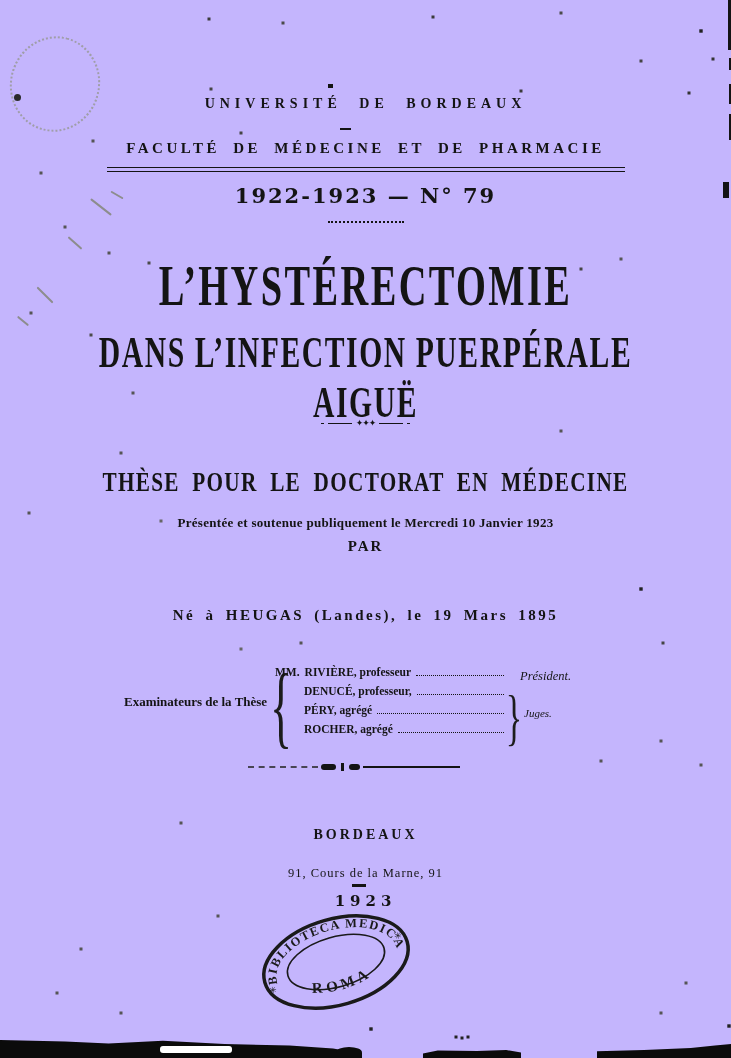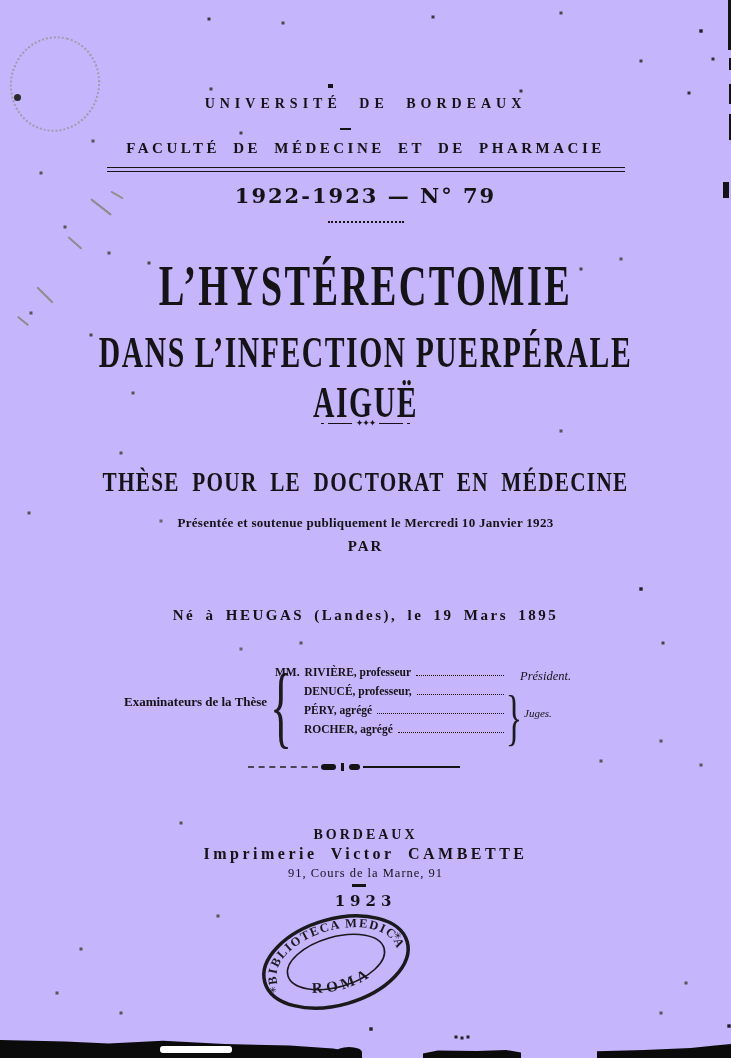--- a/index.html
+++ b/index.html
@@ -189,21 +189,20 @@
 
   <div class="divider2">
     <span class="d2-dash"></span>
     <span class="d2-blob"></span>
     <span class="d2-tick"></span>
     <span class="d2-blob2"></span>
     <span class="d2-line"></span>
   </div>
 
   <div class="abs city">BORDEAUX</div>
-  <div class="abs printer">Imprimerie Victor CAMBETTE</div>
   <div class="abs address">91, Cours de la Marne, 91</div>
   <div class="tiny-dash dash-addr"></div>
   <div class="abs year">1923</div>
 
   <svg class="stamp" width="172" height="118" viewBox="0 0 172 118">
     <ellipse cx="86" cy="59" rx="74" ry="43" fill="none" stroke="#1a1a1a" stroke-width="3.5"></ellipse>
     <ellipse cx="86" cy="59" rx="50" ry="25" fill="none" stroke="#1a1a1a" stroke-width="1.6"></ellipse>
     <path id="arcTop" d="M 24 62 A 62 35 0 0 1 148 62" fill="none"></path>
     <path id="arcBottom" d="M 30 64 A 58 31 0 0 0 142 64" fill="none"></path>
     <text font-family="Liberation Serif, serif" font-size="12.5" font-weight="bold" fill="#1a1a1a" letter-spacing="1.5">

